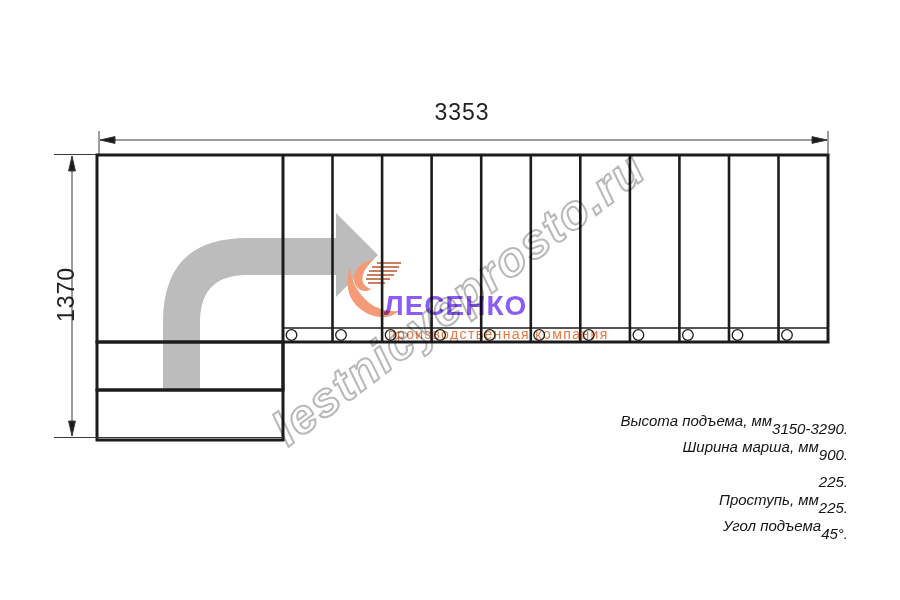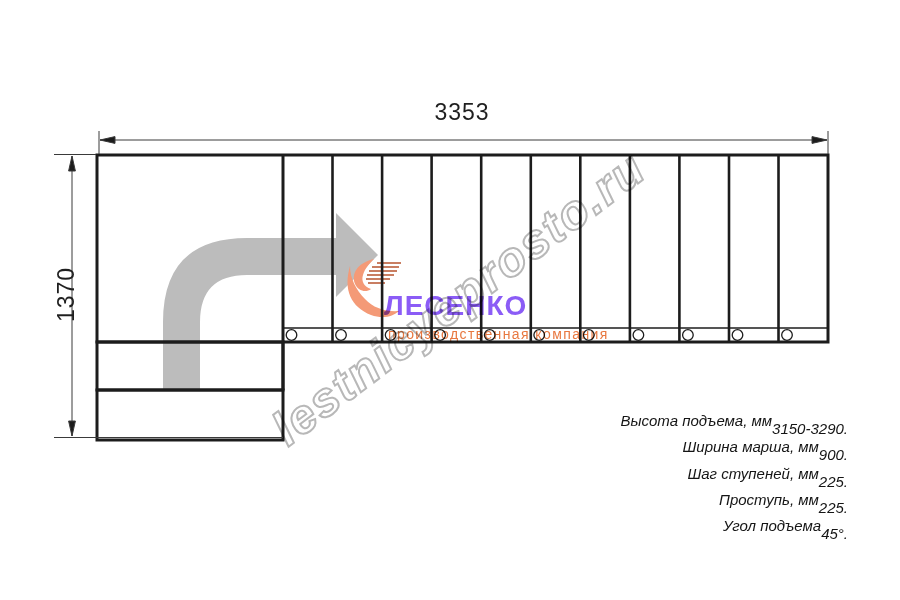--- a/index.html
+++ b/index.html
@@ -127,21 +127,20 @@
 <div class="abs" id="spec-table">
   <div class="spec-row">
     <span class="spec-label">Высота подъема, мм</span>
     <span class="spec-value">3150-3290.</span>
   </div>
   <div class="spec-row">
     <span class="spec-label">Ширина марша, мм</span>
     <span class="spec-value">900.</span>
   </div>
   <div class="spec-row">
-    <span class="spec-label">Шаг ступеней, мм</span>
     <span class="spec-value">225.</span>
   </div>
   <div class="spec-row">
     <span class="spec-label">Проступь, мм</span>
     <span class="spec-value">225.</span>
   </div>
   <div class="spec-row">
     <span class="spec-label">Угол подъема</span>
     <span class="spec-value">45°.</span>
   </div>

